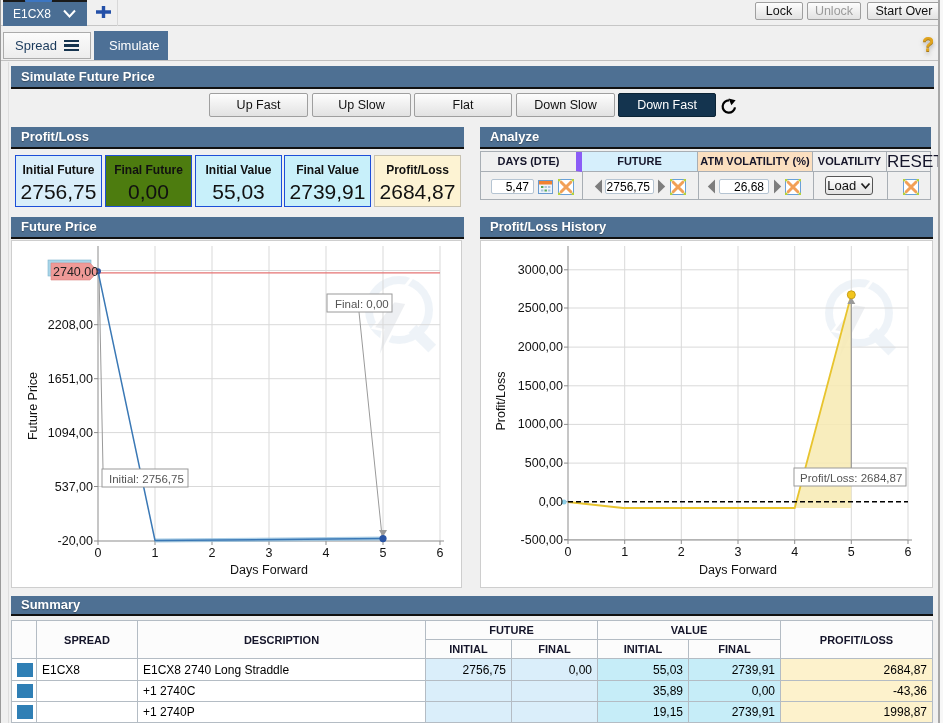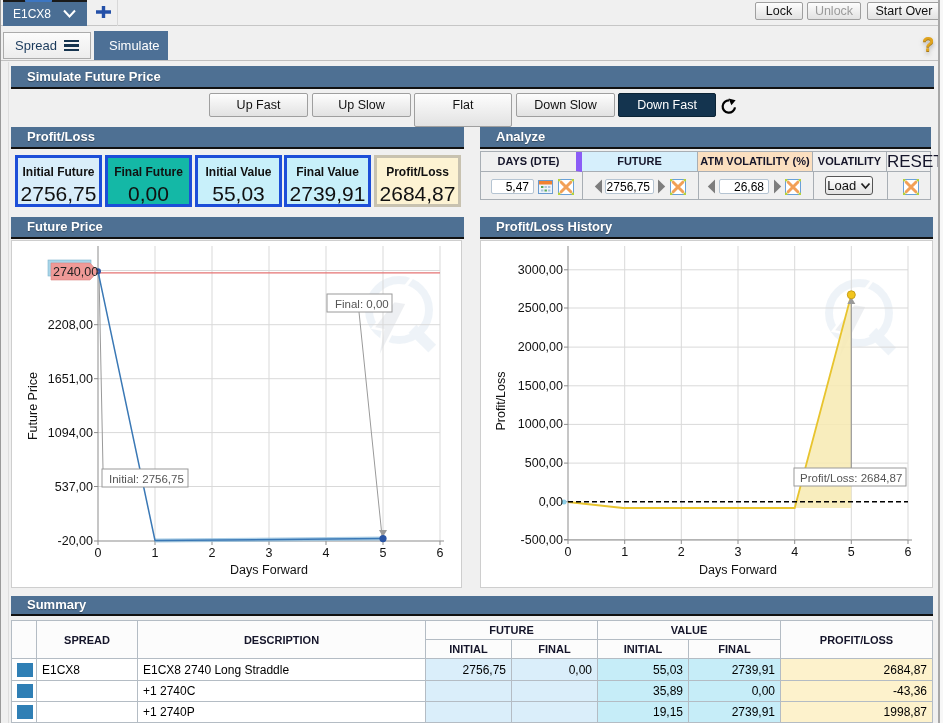--- a/index.html
+++ b/index.html
@@ -1,26 +1,26 @@
 <!DOCTYPE html>
 <html><head>
 <meta charset="utf-8">
 <style>
 * { margin:0; padding:0; box-sizing:border-box; }
 html,body { width:943px; height:723px; overflow:hidden; }
 body { font-family:"Liberation Sans", sans-serif; background:#f0f0f0; position:relative;
        border-left:1px solid #9a9a9a; }
 .abs { position:absolute; }
 .hdrbar { position:absolute; background:#4e7093; border-bottom:2px solid #111;
-          color:#fff; font-weight:bold; font-size:13px; line-height:18px; padding-left:16px;
+          color:#fff; font-weight:bold; font-size:13px; line-height:18px; padding-left:10px;
           text-shadow:0 1px 1px rgba(0,0,0,0.35); }
 .btn { position:absolute; background:linear-gradient(#fdfdfd,#e2e2e2);
        border:1px solid #9f9f9f; border-radius:2px; color:#111; font-size:12.5px;
        text-align:center; }
-.plbox { position:absolute; width:87px; height:52px; border:3px solid #1d4ed8; text-align:center; }
+.plbox { position:absolute; width:87px; height:52px; border:1px solid #1d4ed8; text-align:center; }
 .plbox .lab { font-size:12px; font-weight:bold; color:#111; margin-top:7px; }
 .plbox .val { font-size:21px; color:#111; margin-top:3px; }
 table { border-collapse:collapse; }
 .sum td, .sum th { border:1px solid #b4bcc4; font-size:12px; padding:0 5px; overflow:hidden; white-space:nowrap; }
 .sum th { font-size:11px; color:#15152a; background:#fcfcfc; }
 </style>
 </head>
 <body>
 
 <div class="abs" style="left:0;top:0;width:943px;height:26px;background:#f0f0f0;border-bottom:1px solid #c6c6c6;"></div>
@@ -44,34 +44,34 @@
   <div style="height:2.3px;background:#16344f;margin-bottom:2px;"></div>
   <div style="height:2.3px;background:#16344f;margin-bottom:2px;"></div>
   <div style="height:2.3px;background:#16344f;"></div>
 </div>
 <div class="abs" style="left:93px;top:31px;width:74px;height:29px;background:#4d7096;color:#fff;font-size:13px;line-height:29px;padding-left:15px;">Simulate</div>
 <div class="abs" style="left:921px;top:33px;width:16px;height:20px;font-size:20px;font-weight:bold;color:#e0a41f;text-shadow:0 1px 0 #a87b1a, 0 3px 4px rgba(140,140,140,0.8);">?</div>
 
 <div class="hdrbar" style="left:10px;top:66px;width:923px;height:23px;line-height:21px;">Simulate Future Price</div>
 <div class="btn" style="left:208px;top:93px;width:99px;height:24px;line-height:22px;">Up Fast</div>
 <div class="btn" style="left:311px;top:93px;width:99px;height:24px;line-height:22px;">Up Slow</div>
-<div class="btn" style="left:413px;top:93px;width:98px;height:34px;line-height:22px;">Flat</div>
+<div class="btn" style="left:413px;top:93px;width:98px;height:24px;line-height:22px;">Flat</div>
 <div class="btn" style="left:515px;top:93px;width:99px;height:24px;line-height:22px;">Down Slow</div>
 <div class="btn" style="left:617px;top:93px;width:98px;height:24px;line-height:22px;background:#14344f;color:#fff;border-color:#0c2436;">Down Fast</div>
 <svg class="abs" style="left:719px;top:98px;" width="17" height="17" viewBox="0 0 17 17">
  <path d="M9.2 2.3 A6.2 6.2 0 1 0 15 9.3" stroke="#000" stroke-width="2.2" fill="none"></path>
  <path d="M8.6 0.4 L15.6 2.2 L11.4 7.2 Z" fill="#000"></path>
 </svg>
 
 <div class="hdrbar" style="left:10px;top:127px;width:453px;height:22px;line-height:20px;">Profit/Loss</div>
 <div class="plbox" style="left:14px;top:155px;background:#d9eefa;">
   <div class="lab">Initial Future</div>
     <div class="val">2756,75</div>
   </div>
-<div class="plbox" style="left:104px;top:155px;background:#14b8a6;">
+<div class="plbox" style="left:104px;top:155px;background:#4d7c0f;">
   <div class="lab">Final Future</div>
     <div class="val">0,00</div>
   </div>
 <div class="plbox" style="left:194px;top:155px;background:#c8f0fa;">
   <div class="lab">Initial Value</div>
     <div class="val">55,03</div>
   </div>
 <div class="plbox" style="left:283px;top:155px;background:#c8f0fa;">
   <div class="lab">Final Value</div>
     <div class="val">2739,91</div>

